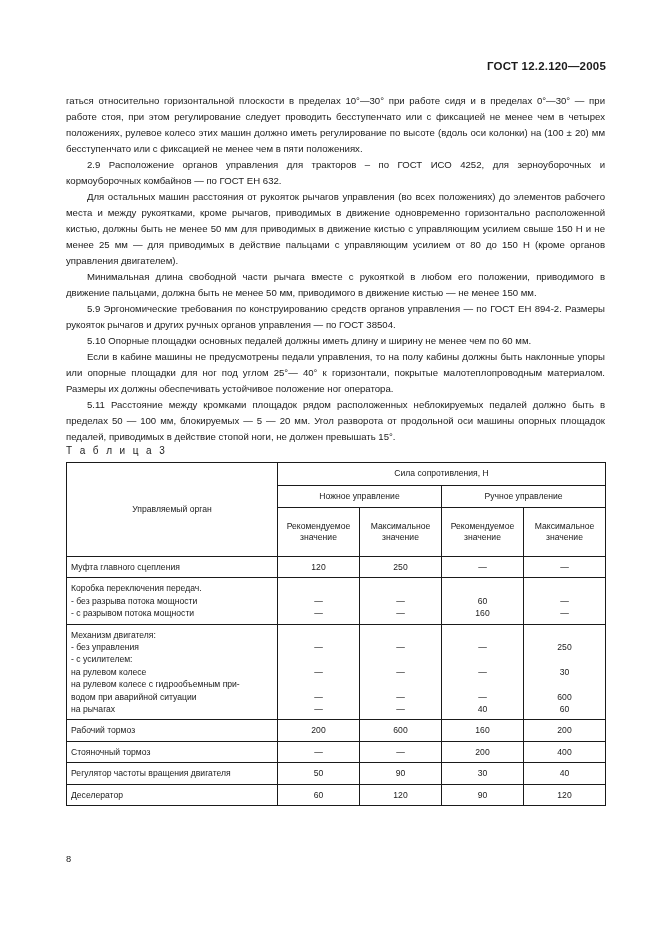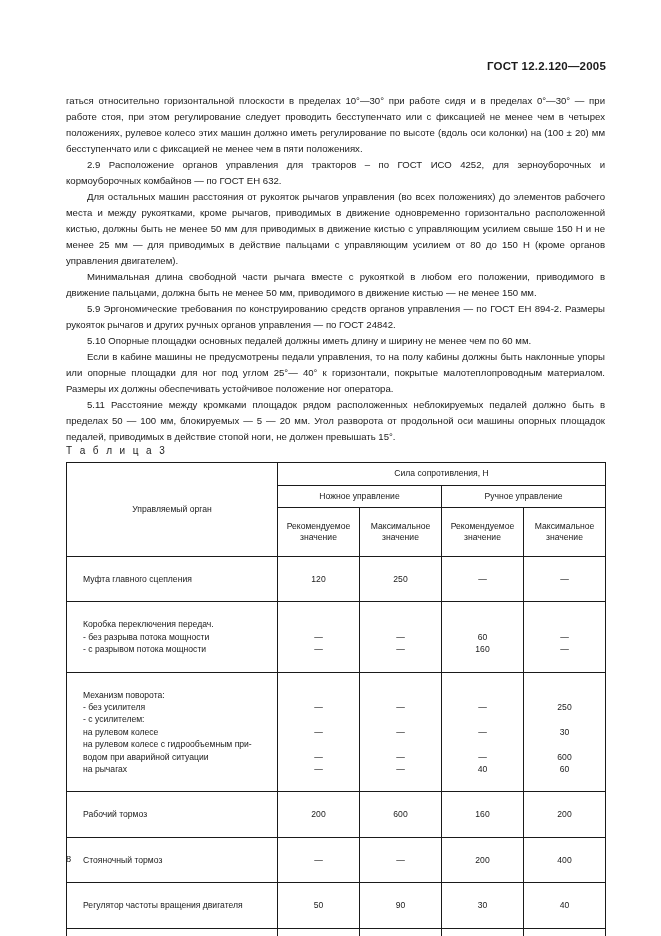--- a/index.html
+++ b/index.html
@@ -82,21 +82,21 @@
   }
   table.gost col.c0 { width: 211px; }
   table.gost col.c1 { width: 82px; }
   table.gost col.c2 { width: 82px; }
   table.gost col.c3 { width: 82px; }
   table.gost col.c4 { width: 82px; }
 
   table.gost th,
   table.gost td {
     border: 1px solid #1a1a1a;
-    padding: 16px;
+    padding: 4px;
     vertical-align: middle;
   }
   table.gost thead th {
     text-align: center;
     font-weight: normal;
     line-height: 11.5px;
     padding: 5px 3px;
   }
   th.hd-organ {
     text-align: center;
@@ -136,21 +136,21 @@
 
   <div class="header">
     <div class="header-title">ГОСТ 12.2.120—2005</div>
   </div>
 
   <div class="body-text">
       <p class="para">гаться относительно горизонтальной плоскости в пределах 10°—30° при работе сидя и в пределах 0°—30° — при работе стоя, при этом регулирование следует проводить бесступенчато или с фиксацией не менее чем в четырех положениях, рулевое колесо этих машин должно иметь регулирование по высоте (вдоль оси колонки) на (100 ± 20) мм бесступенчато или с фиксацией не менее чем в пяти положениях.</p>
       <p class="para indent">2.9   Расположение органов управления для тракторов – по ГОСТ ИСО 4252, для зерноуборочных и кормоуборочных комбайнов — по ГОСТ ЕН 632.</p>
       <p class="para indent">Для остальных машин расстояния от рукояток рычагов управления (во всех положениях) до элементов рабочего места и между рукоятками, кроме рычагов, приводимых в движение одновременно горизонтально расположенной кистью, должны быть не менее 50 мм для приводимых в движение кистью с управляющим усилием свыше 150 Н и не менее 25 мм — для приводимых в действие пальцами с управляющим усилием от 80 до 150 Н (кроме органов управления двигателем).</p>
       <p class="para indent">Минимальная длина свободной части рычага вместе с рукояткой в любом его положении, приводимого в движение пальцами, должна быть не менее 50 мм, приводимого в движение кистью — не менее 150 мм.</p>
-      <p class="para indent">5.9   Эргономические требования по конструированию средств органов управления — по ГОСТ ЕН 894-2. Размеры рукояток рычагов и других ручных органов управления — по ГОСТ 24842.</p>
+      <p class="para indent">5.9   Эргономические требования по конструированию средств органов управления — по ГОСТ ЕН 894-2. Размеры рукояток рычагов и других ручных органов управления — по ГОСТ 38504.</p>
       <p class="para indent">5.10   Опорные площадки основных педалей должны иметь длину и ширину не менее чем по 60 мм.</p>
       <p class="para indent">Если в кабине машины не предусмотрены педали управления, то на полу кабины должны быть наклонные упоры или опорные площадки для ног под углом 25°— 40° к горизонтали, покрытые малотеплопроводным материалом. Размеры их должны обеспечивать устойчивое положение ног оператора.</p>
       <p class="para indent">5.11   Расстояние между кромками площадок рядом расположенных неблокируемых педалей должно быть в пределах 50 — 100 мм, блокируемых — 5 — 20 мм. Угол разворота от продольной оси машины опорных площадок педалей, приводимых в действие стопой ноги, не должен превышать 15°.</p>
     </div>
 
   <div class="table-caption">Т а б л и ц а   3</div>
 
   <div class="tbl-wrap">
     <table class="gost">
       <colgroup>
@@ -216,22 +216,22 @@
               <span class="vline">160</span>
             </td>
             <td class="cell-val">
               <span class="vline">&nbsp;</span>
               <span class="vline">—</span>
               <span class="vline">—</span>
             </td>
           </tr>
           <tr>
             <td class="cell-name">
-              <span class="nline">Механизм поворота:</span>
-              <span class="nline">- без усилителя</span>
+              <span class="nline">Механизм двигателя:</span>
+              <span class="nline">- без управления</span>
               <span class="nline">- с усилителем:</span>
               <span class="nline">на рулевом колесе</span>
               <span class="nline">на рулевом колесе с гидрообъемным при-</span>
               <span class="nline">водом при аварийной ситуации</span>
               <span class="nline">на рычагах</span>
             </td>
             <td class="cell-val">
               <span class="vline">&nbsp;</span>
               <span class="vline">—</span>
               <span class="vline">&nbsp;</span>

